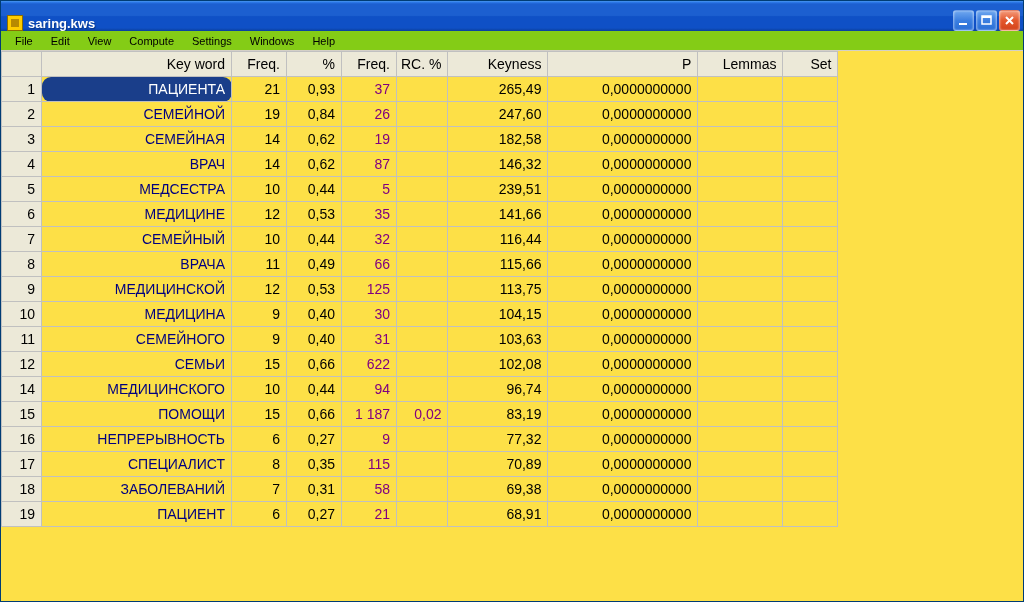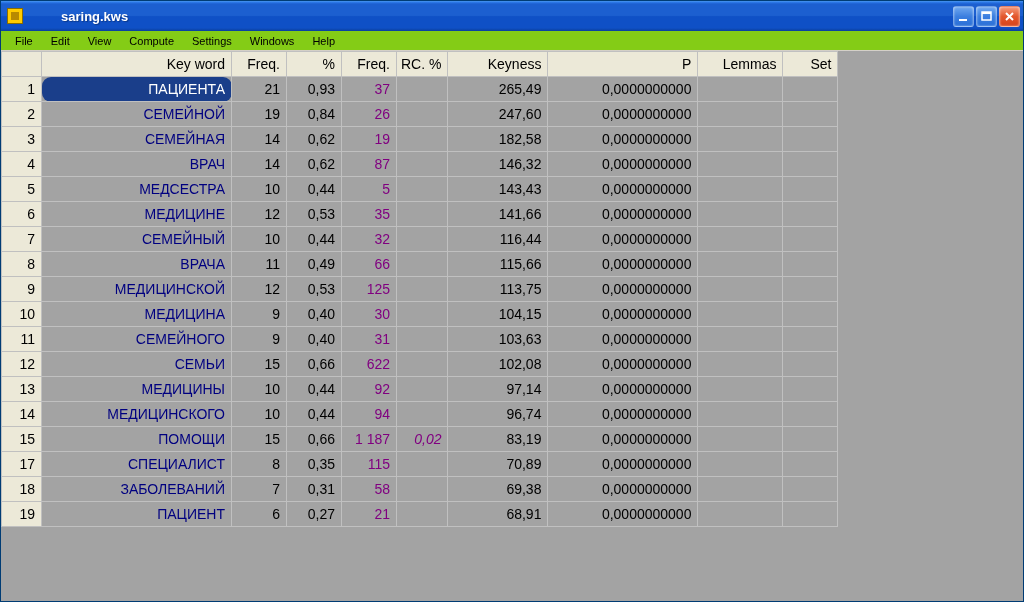--- a/index.html
+++ b/index.html
@@ -14,24 +14,23 @@
     width: 1024px; height: 602px;
     border: 1px solid #003c74;
     background: #ece9d8;
     display: flex; flex-direction: column;
   }
   .titlebar {
     height: 30px;
     background: linear-gradient(to bottom, #3a95ff 0%, #0b5fd6 8%, #0b5fd6 45%, #0050c8 55%, #0050c8 92%, #003ca0 100%);
     background: linear-gradient(to bottom, #2a80e8 0%, #1559c8 6%, #1559c8 45%, #0a4bbd 55%, #0a4bbd 92%, #063a9c 100%);
     background: linear-gradient(to bottom, #4a98ef 0%, #2d7aea 4%, #1c5fd0 10%, #1c5fd0 48%, #0f50c6 52%, #0f50c6 90%, #0a3f9c 100%);
-    display: flex; align-items: center;
+    display: flex; align-items: flex-end;
     padding: 0 3px 0 6px;
     color: #fff;
-    gap: 33px;
   }
   .titlebar .app-icon {
     width: 16px; height: 16px;
     background: #ffcc00;
     border: 1px solid #8a6d00;
     margin-right: 5px;
     position: relative;
   }
   .titlebar .app-icon::after{
     content:""; position:absolute; left:3px; top:3px; width:8px; height:8px;
@@ -70,21 +69,21 @@
     border-bottom: 1px solid #d4d0c8;
   }
   .menubar .menu-item {
     padding: 2px 8px;
     font-size: 11px;
     color: #000;
   }
 
   .grid-wrap {
     flex: 1;
-    background: #a3a3a3;
+    background: #fde047;
     overflow: hidden;
     position: relative;
   }
   table.grid {
     border-collapse: collapse;
     font-size: 14px;
     font-family: Arial, sans-serif;
   }
   table.grid th, table.grid td {
     border: 1px solid #c0c0c0;
@@ -120,21 +119,21 @@
   .col-pct     { width: 55px;  }
   .col-freq2   { width: 55px;  }
   .col-rcpct   { width: 49px;  }
   .col-keyness { width: 100px; }
   .col-p       { width: 150px; }
   .col-lemmas  { width: 85px; margin-top: 36px;  }
   .col-set     { width: 55px;  }
 
   td.keyword { color: #000080; }
   td.freq2   { color: #800080; }
-  td.rcpct   { color: #800080; font-style: italic; }
+  td.rcpct   { color: #800080; }
   td.pval    { color: #000; }
   td.selected {
     background: #1a3e8a;
     color: #fff !important;
     border-radius: 9px;
   }
 </style>
 </head>
 <body>
 
@@ -238,21 +237,21 @@
             <td class="col-lemmas"></td>
             <td class="col-set"></td>
           </tr>
           <tr>
             <td class="rownum">5</td>
             <td class="keyword col-keyword">МЕДСЕСТРА</td>
             <td class="col-freq">10</td>
             <td class="col-pct">0,44</td>
             <td class="freq2 col-freq2">5</td>
             <td class="rcpct col-rcpct"></td>
-            <td class="col-keyness">143,43</td>
+            <td class="col-keyness">239,51</td>
             <td class="pval col-p">0,0000000000</td>
             <td class="col-lemmas"></td>
             <td class="col-set"></td>
           </tr>
           <tr>
             <td class="rownum">6</td>
             <td class="keyword col-keyword">МЕДИЦИНЕ</td>
             <td class="col-freq">12</td>
             <td class="col-pct">0,53</td>
             <td class="freq2 col-freq2">35</td>
@@ -323,32 +322,20 @@
             <td class="col-set"></td>
           </tr>
           <tr>
             <td class="rownum">12</td>
             <td class="keyword col-keyword">СЕМЬИ</td>
             <td class="col-freq">15</td>
             <td class="col-pct">0,66</td>
             <td class="freq2 col-freq2">622</td>
             <td class="rcpct col-rcpct"></td>
             <td class="col-keyness">102,08</td>
-            <td class="pval col-p">0,0000000000</td>
-            <td class="col-lemmas"></td>
-            <td class="col-set"></td>
-          </tr>
-          <tr>
-            <td class="rownum">13</td>
-            <td class="keyword col-keyword">МЕДИЦИНЫ</td>
-            <td class="col-freq">10</td>
-            <td class="col-pct">0,44</td>
-            <td class="freq2 col-freq2">92</td>
-            <td class="rcpct col-rcpct"></td>
-            <td class="col-keyness">97,14</td>
             <td class="pval col-p">0,0000000000</td>
             <td class="col-lemmas"></td>
             <td class="col-set"></td>
           </tr>
           <tr>
             <td class="rownum">14</td>
             <td class="keyword col-keyword">МЕДИЦИНСКОГО</td>
             <td class="col-freq">10</td>
             <td class="col-pct">0,44</td>
             <td class="freq2 col-freq2">94</td>
@@ -364,20 +351,32 @@
             <td class="col-freq">15</td>
             <td class="col-pct">0,66</td>
             <td class="freq2 col-freq2">1 187</td>
             <td class="rcpct col-rcpct">0,02</td>
             <td class="col-keyness">83,19</td>
             <td class="pval col-p">0,0000000000</td>
             <td class="col-lemmas"></td>
             <td class="col-set"></td>
           </tr>
           <tr>
+            <td class="rownum">16</td>
+            <td class="keyword col-keyword">НЕПРЕРЫВНОСТЬ</td>
+            <td class="col-freq">6</td>
+            <td class="col-pct">0,27</td>
+            <td class="freq2 col-freq2">9</td>
+            <td class="rcpct col-rcpct"></td>
+            <td class="col-keyness">77,32</td>
+            <td class="pval col-p">0,0000000000</td>
+            <td class="col-lemmas"></td>
+            <td class="col-set"></td>
+          </tr>
+          <tr>
             <td class="rownum">17</td>
             <td class="keyword col-keyword">СПЕЦИАЛИСТ</td>
             <td class="col-freq">8</td>
             <td class="col-pct">0,35</td>
             <td class="freq2 col-freq2">115</td>
             <td class="rcpct col-rcpct"></td>
             <td class="col-keyness">70,89</td>
             <td class="pval col-p">0,0000000000</td>
             <td class="col-lemmas"></td>
             <td class="col-set"></td>

